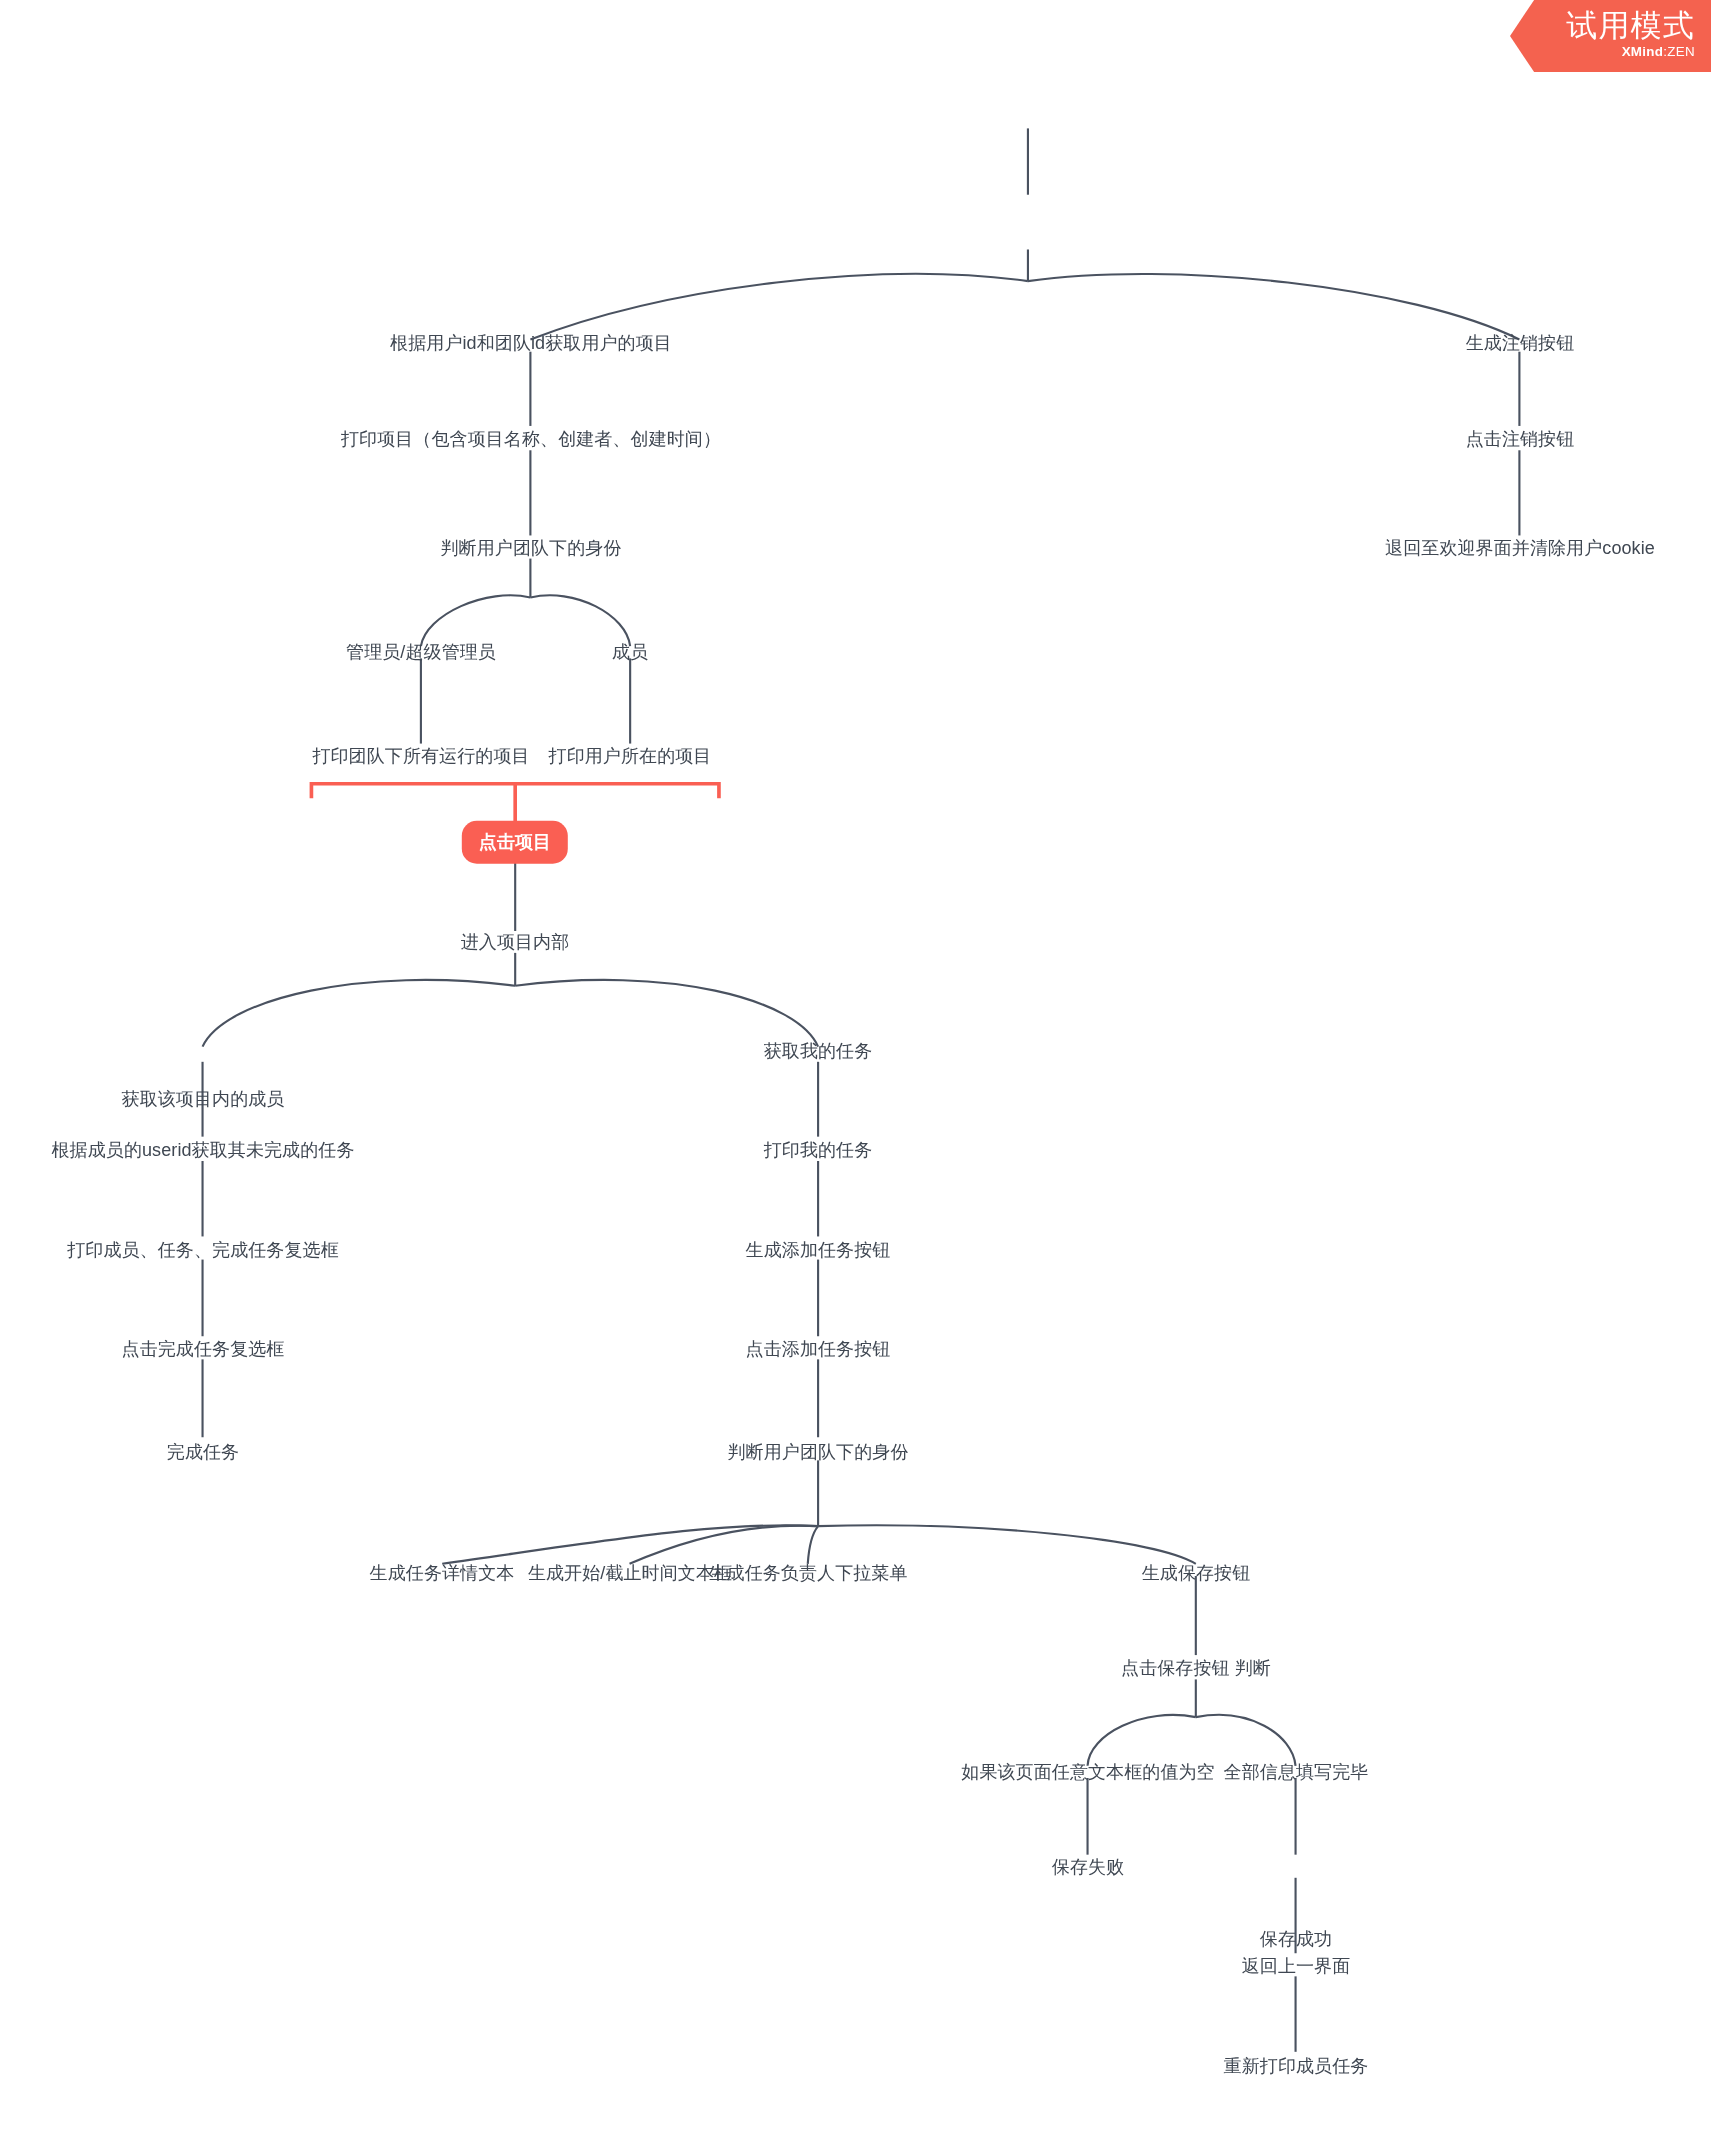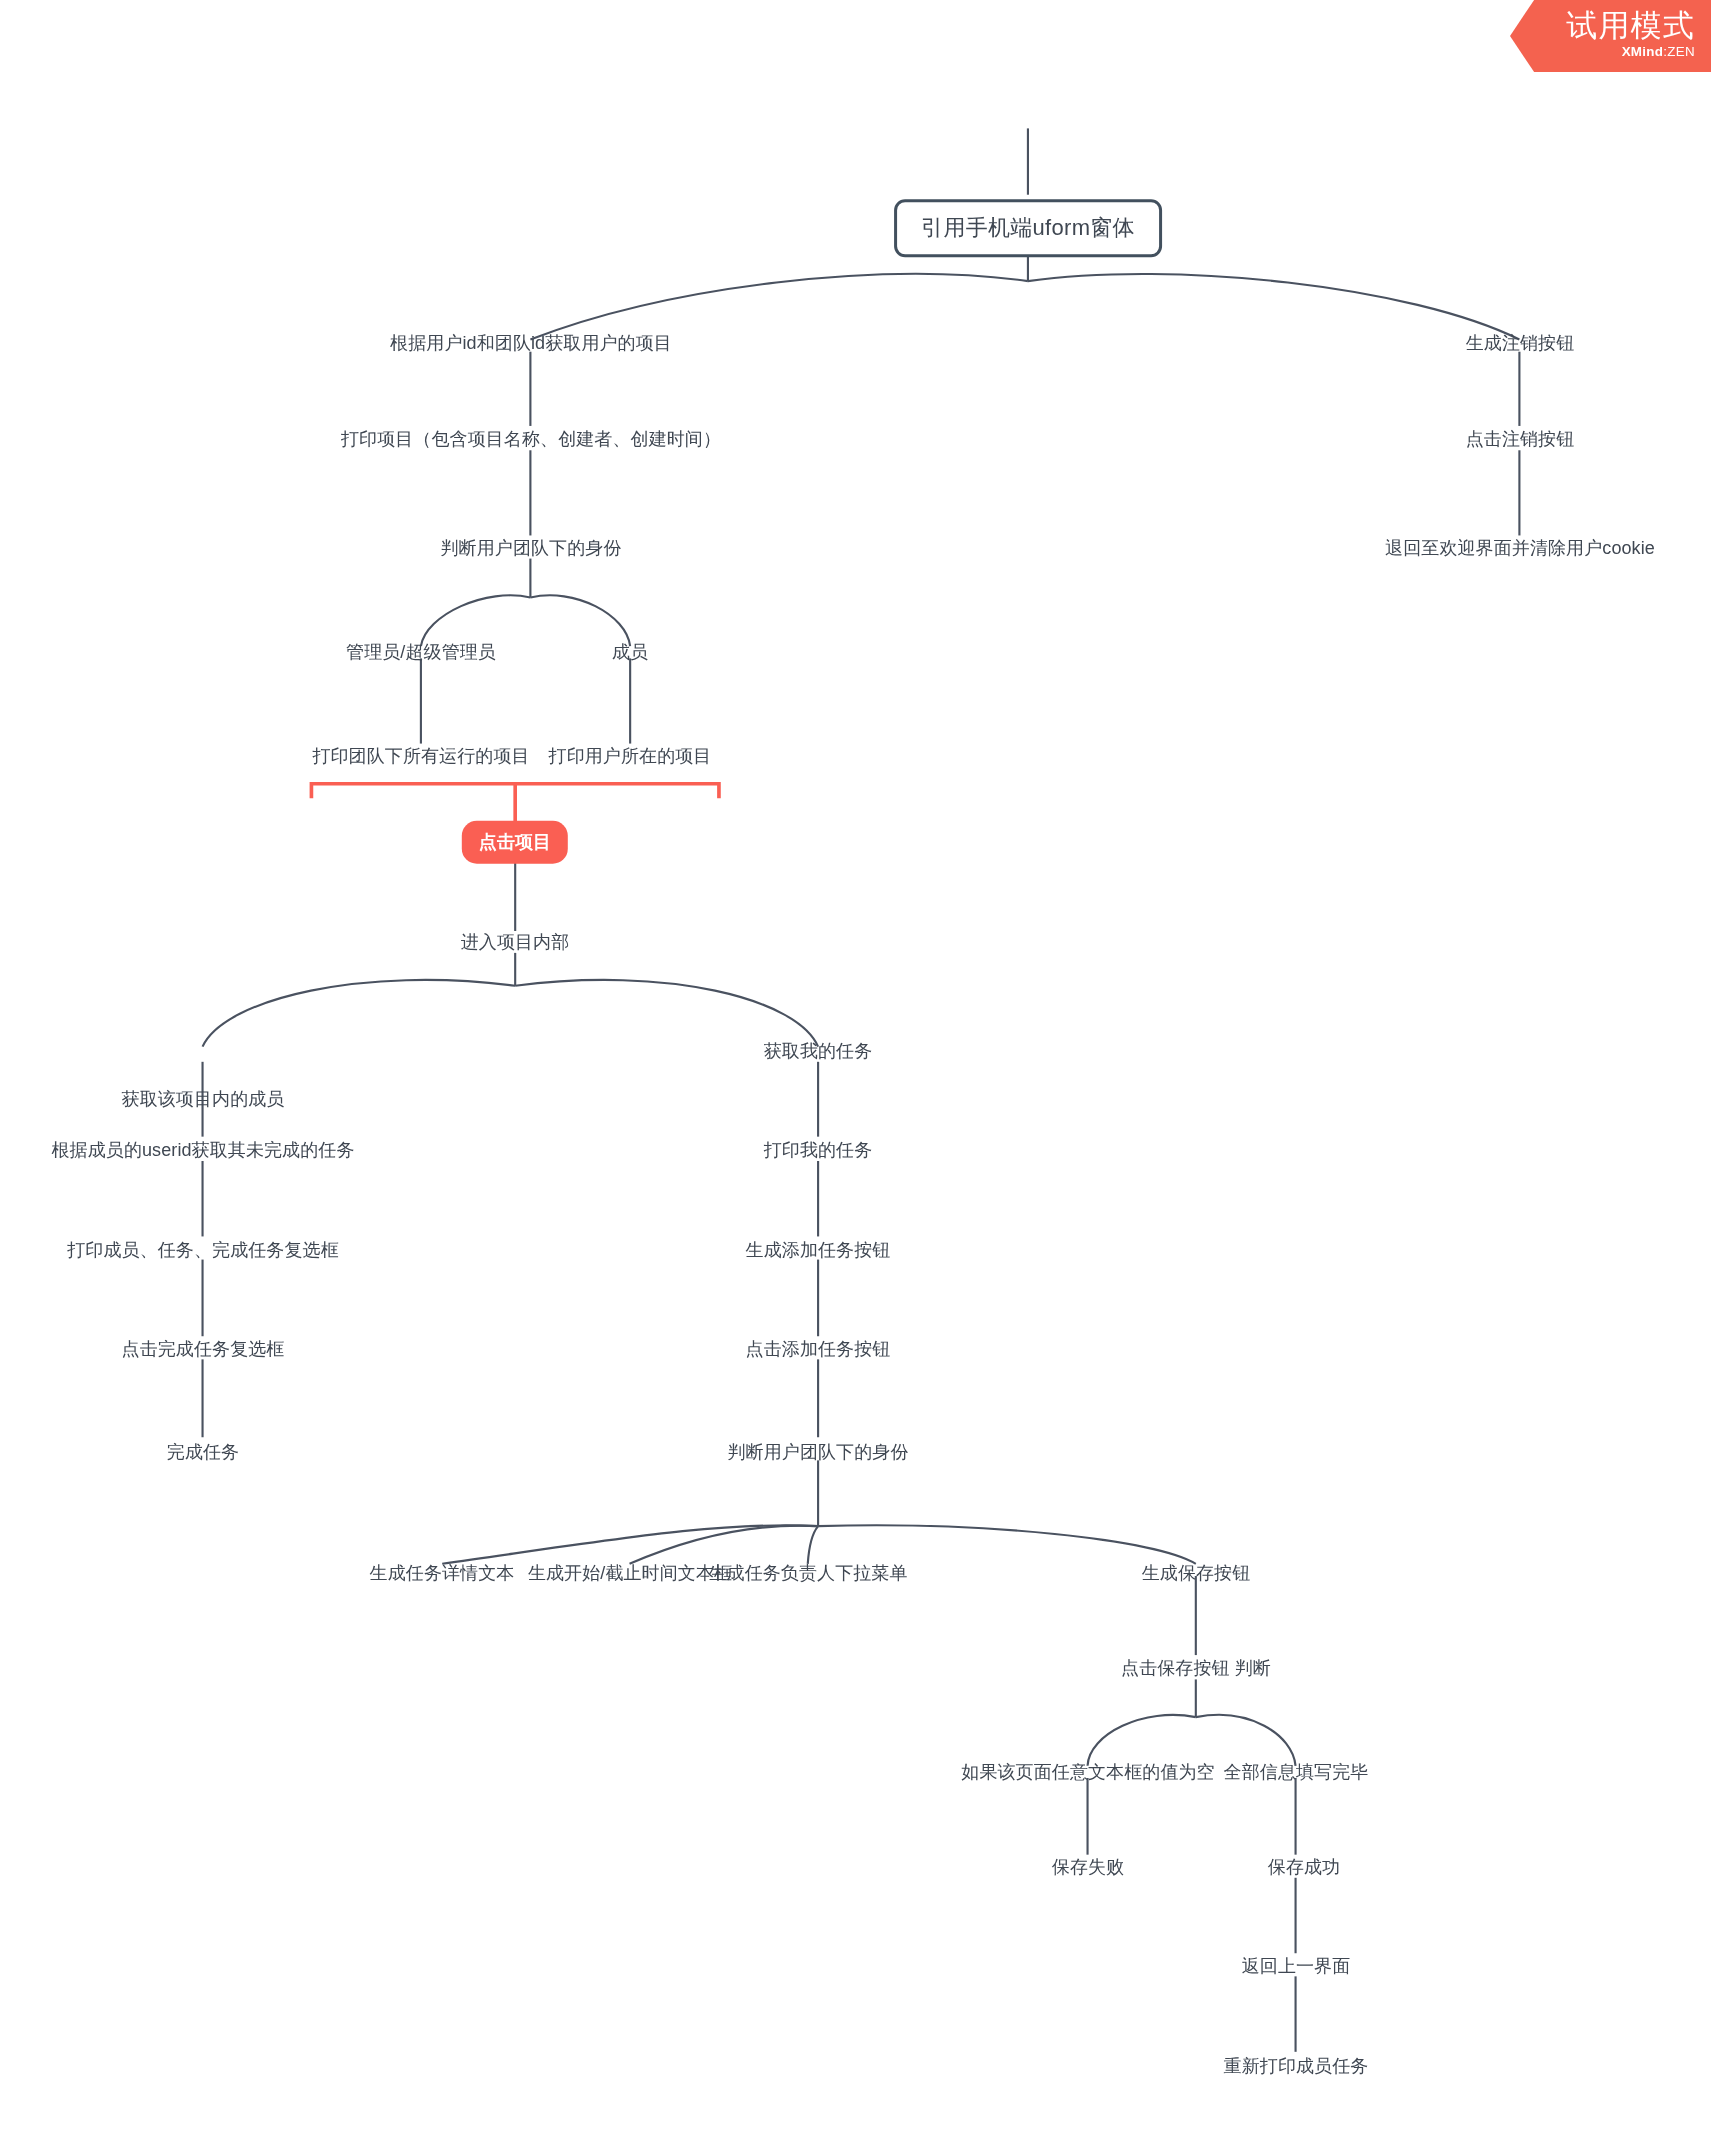--- a/index.html
+++ b/index.html
@@ -145,23 +145,20 @@
       <path d="M1966,2822 C1880,2805 1790,2850 1788,2902"></path>
       <path d="M1966,2822 C2052,2805 2125,2850 2130,2902"></path>
       <path d="M1788,2922 L1788,3048"></path>
       <path d="M2130,2922 L2130,3048"></path>
       <path d="M2130,3086 L2130,3210"></path>
       <path d="M2130,3248 L2130,3372"></path>
     </g>
   </svg>
 
 
-  <div class="node boxed" style="left:1028px; top:228px;">
-    <span>引用手机端uform窗体</span>
-  </div>
 
   <div class="node" style="left:531px; top:343px;">
     <span>根据用户id和团队id获取用户的项目</span>
   </div>
   <div class="node" style="left:1520px; top:343px;">
     <span>生成注销按钮</span>
   </div>
 
   <div class="node" style="left:531px; top:439px;">
     <span>打印项目（包含项目名称、创建者、创建时间）</span>
@@ -254,21 +251,21 @@
   <div class="node" style="left:1088px; top:1772px;">
     <span>如果该页面任意文本框的值为空</span>
   </div>
   <div class="node" style="left:1296px; top:1772px;">
     <span>全部信息填写完毕</span>
   </div>
 
   <div class="node" style="left:1088px; top:1867px;">
     <span>保存失败</span>
   </div>
-  <div class="node" style="left:1296px; top:1867px;margin-left:8px;">
+  <div class="node" style="left:1296px; top:1939px;">
     <span>保存成功</span>
   </div>
 
   <div class="node" style="left:1296px; top:1966px;">
     <span>返回上一界面</span>
   </div>
 
   <div class="node" style="left:1296px; top:2066px;">
     <span>重新打印成员任务</span>
   </div>

